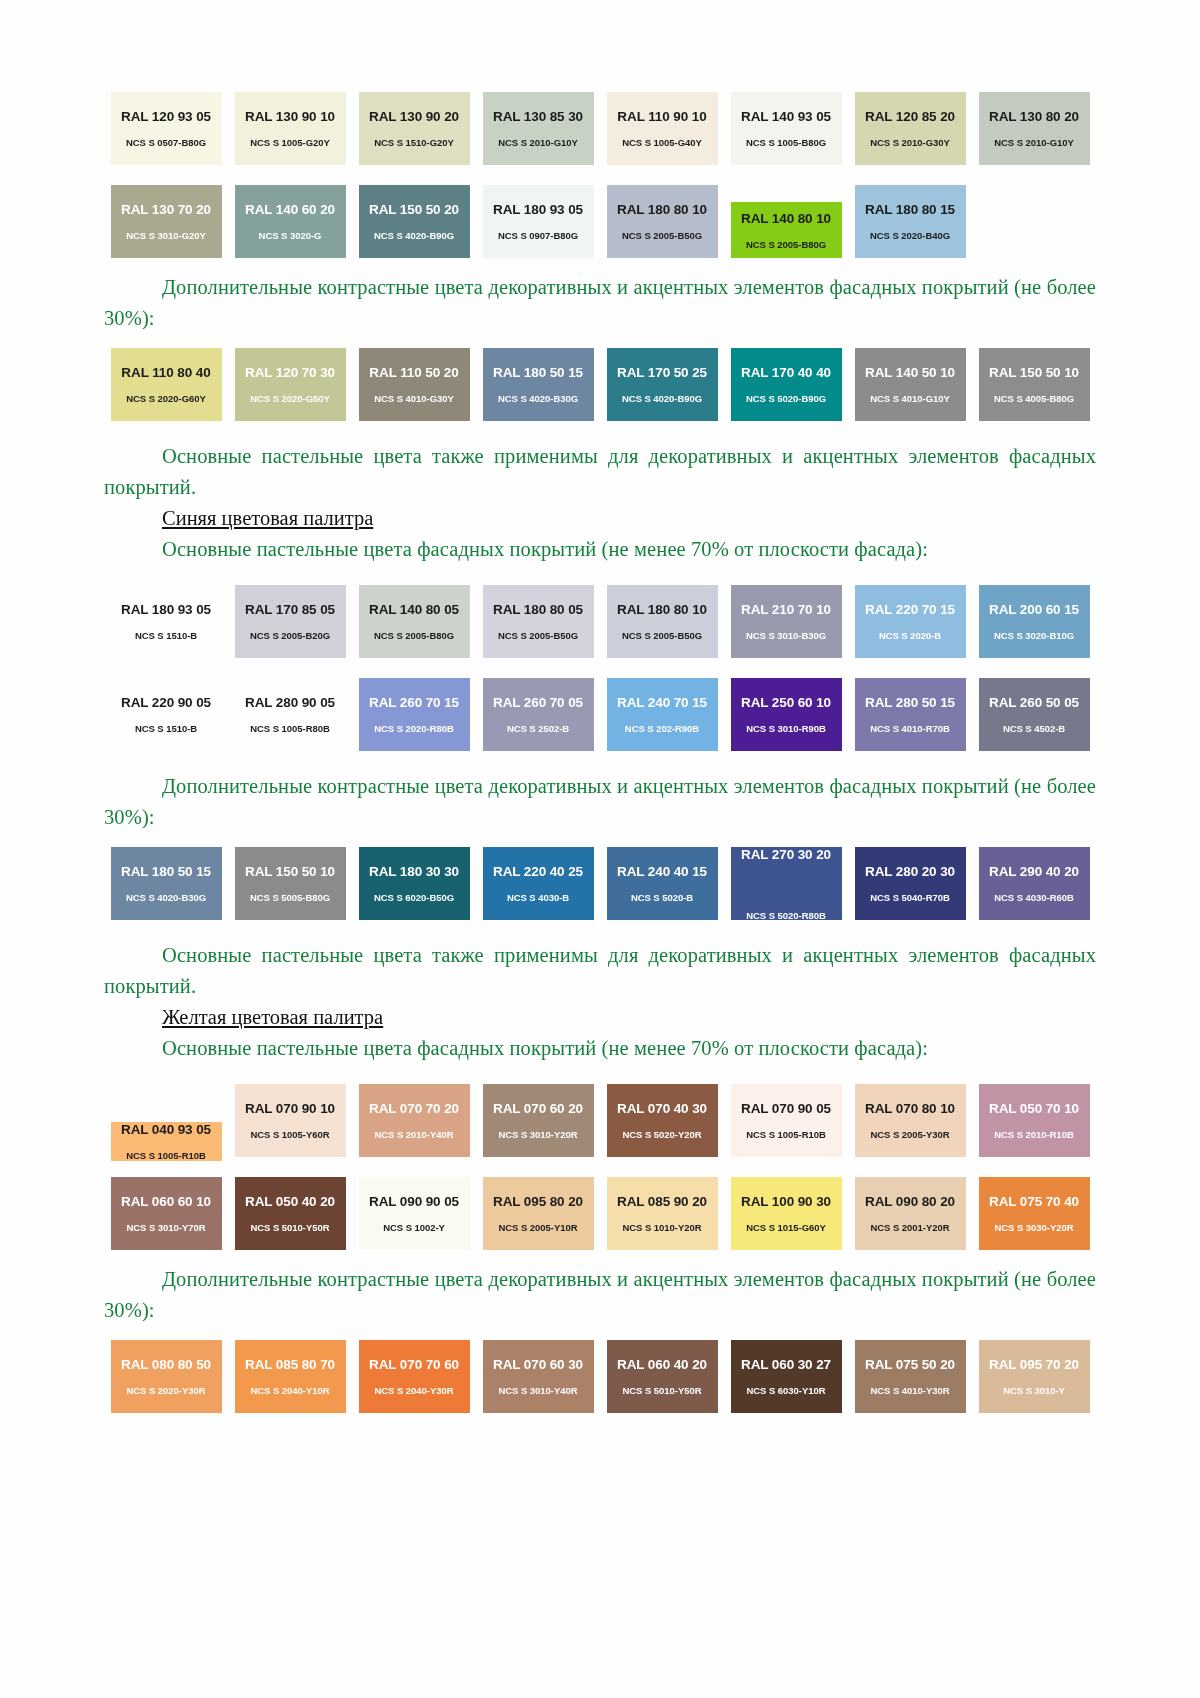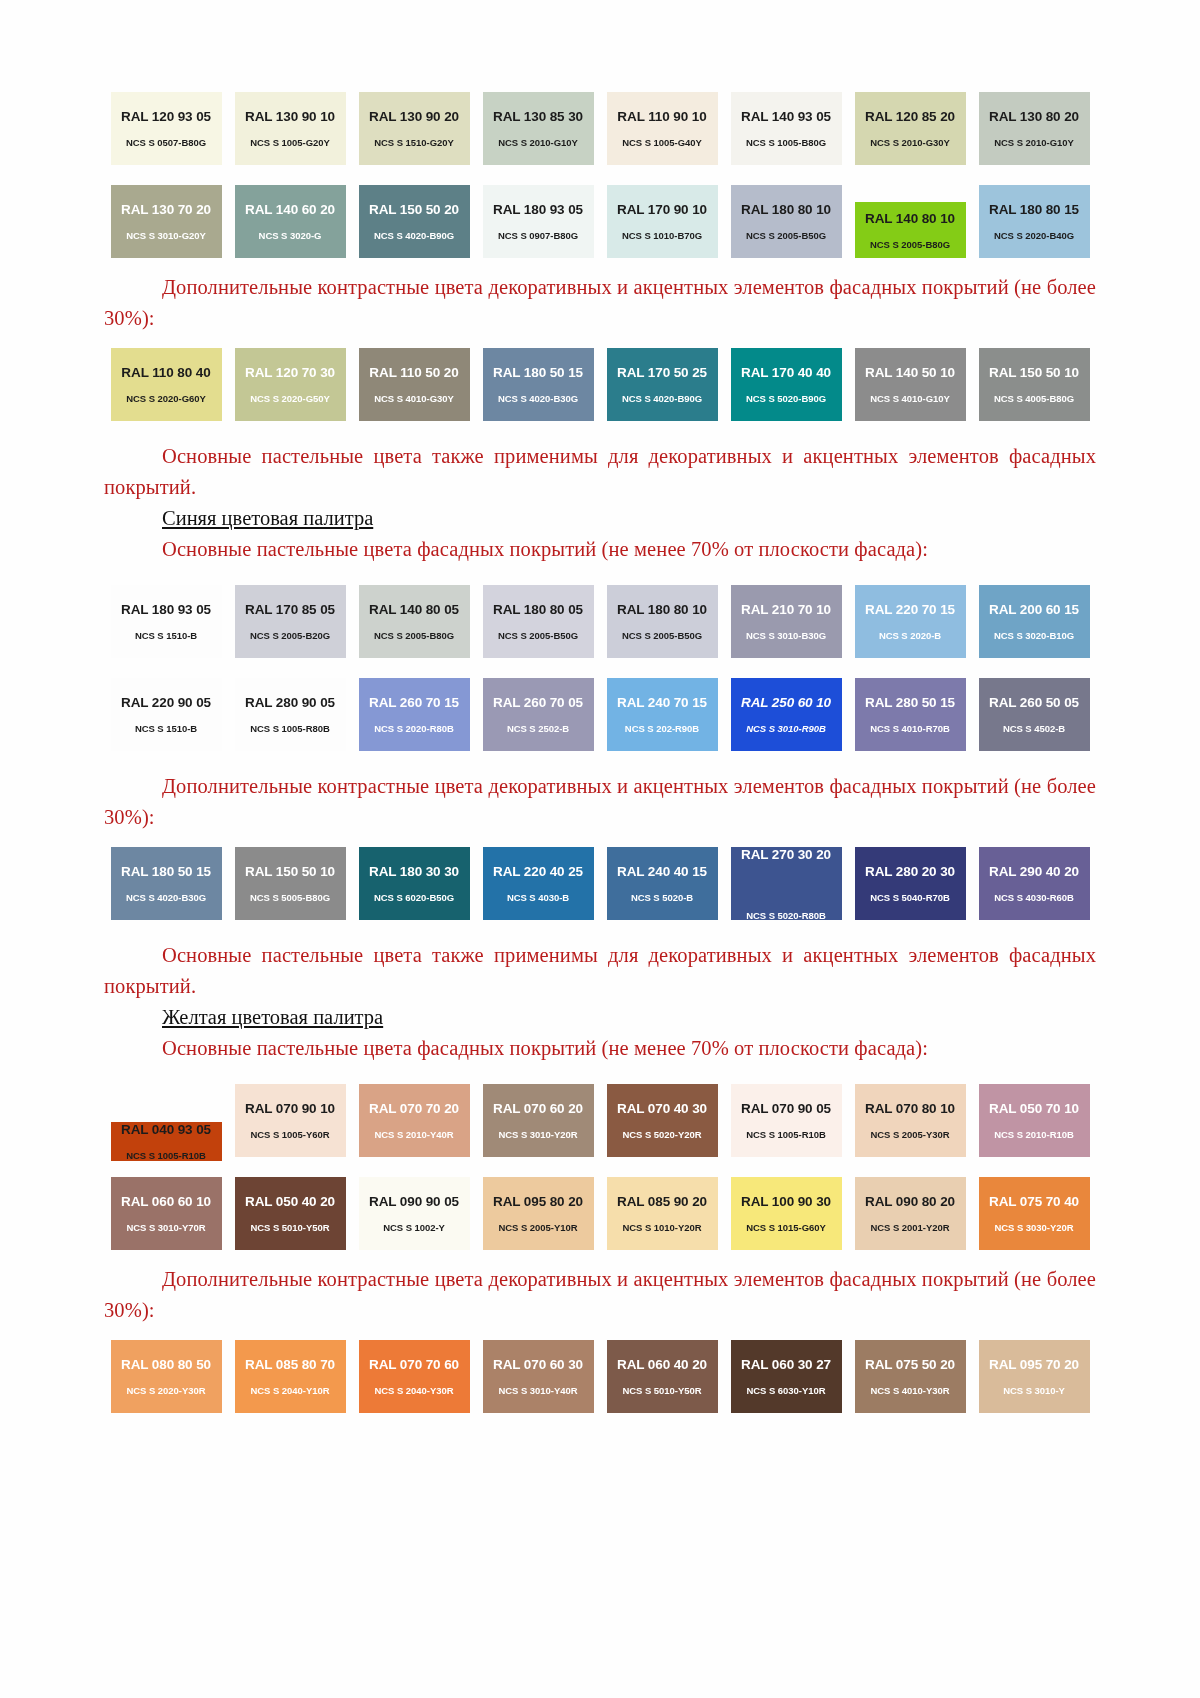--- a/index.html
+++ b/index.html
@@ -26,21 +26,21 @@
   }
 
   
   p.para{
     font-family:"Liberation Serif", serif;
     font-size:20.5px;
     line-height:31px;
     text-align:justify;
     margin:0;
     text-indent:58px;
-    color:#b91c1c;
+    color:#15803d;
     letter-spacing:0.1px;
   }
   .subhead{
     font-family:"Liberation Serif", serif;
     font-size:20.5px;
     line-height:31px;
     margin:0;
     text-indent:58px;
     color:#111;
   }
@@ -174,26 +174,20 @@
               <div class="ncs">NCS S 4020-B90G</div>
             </div>
           </div>
           <div class="swatch-cell">
             <div class="swatch-chip dark-text" style="background: rgb(240, 245, 243);">
               <div class="ral">RAL 180 93 05</div>
               <div class="ncs">NCS S 0907-B80G</div>
             </div>
           </div>
           <div class="swatch-cell">
-            <div class="swatch-chip dark-text" style="background: rgb(216, 234, 232);">
-              <div class="ral">RAL 170 90 10</div>
-              <div class="ncs">NCS S 1010-B70G</div>
-            </div>
-          </div>
-          <div class="swatch-cell">
             <div class="swatch-chip dark-text" style="background: rgb(181, 188, 203);">
               <div class="ral">RAL 180 80 10</div>
               <div class="ncs">NCS S 2005-B50G</div>
             </div>
           </div>
           <div class="swatch-cell">
             <div class="swatch-chip dark-text" style="background: #84cc16; margin-top: 17px;">
               <div class="ral">RAL 140 80 10</div>
               <div class="ncs">NCS S 2005-B80G</div>
             </div>
@@ -351,21 +345,21 @@
               <div class="ncs">NCS S 2502-B</div>
             </div>
           </div>
           <div class="swatch-cell">
             <div class="swatch-chip light-text" style="background: rgb(114, 179, 228);">
               <div class="ral">RAL 240 70 15</div>
               <div class="ncs">NCS S 202-R90B</div>
             </div>
           </div>
           <div class="swatch-cell">
-            <div class="swatch-chip light-text" style="background: #1d4ed8; font-style: italic;">
+            <div class="swatch-chip light-text" style="background: #4c1d95;">
               <div class="ral">RAL 250 60 10</div>
               <div class="ncs">NCS S 3010-R90B</div>
             </div>
           </div>
           <div class="swatch-cell">
             <div class="swatch-chip light-text" style="background: rgb(125, 122, 171);">
               <div class="ral">RAL 280 50 15</div>
               <div class="ncs">NCS S 4010-R70B</div>
             </div>
           </div>
@@ -441,21 +435,21 @@
 
     <div class="subhead"><span class="u">Желтая цветовая палитра</span></div>
 
     <p class="para">Основные пастельные цвета фасадных покрытий (не менее 70% от плоскости фасада):</p>
 
     <div class="gap-l"></div>
 
     <div class="row-block">
       <div class="swatch-row">
           <div class="swatch-cell">
-            <div class="swatch-chip dark-text" style="background: #c2410c; margin-top: 42px;">
+            <div class="swatch-chip dark-text" style="background: #fdba74; margin-top: 42px;">
               <div class="ral">RAL 040 93 05</div>
               <div class="ncs">NCS S 1005-R10B</div>
             </div>
           </div>
           <div class="swatch-cell">
             <div class="swatch-chip dark-text" style="background: rgb(246, 226, 211);">
               <div class="ral">RAL 070 90 10</div>
               <div class="ncs">NCS S 1005-Y60R</div>
             </div>
           </div>

